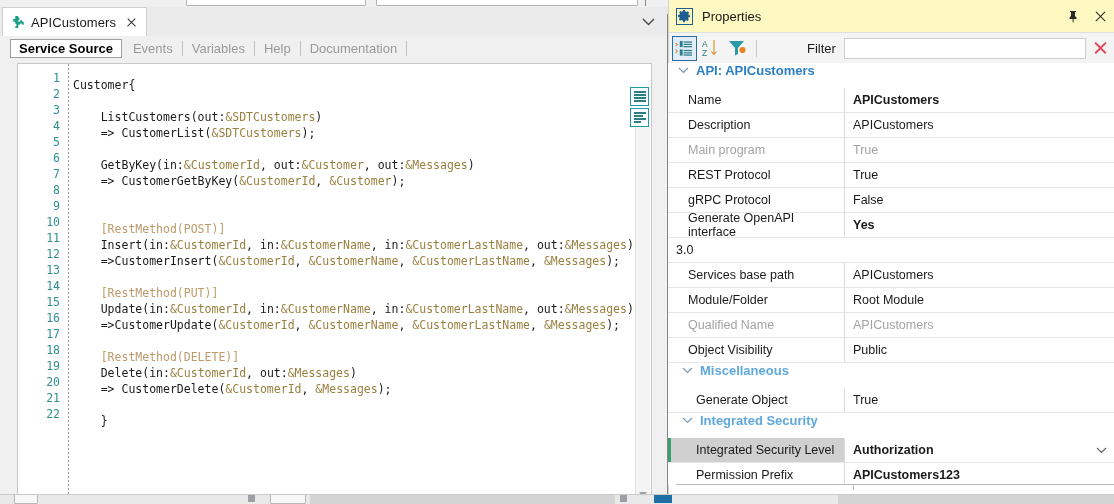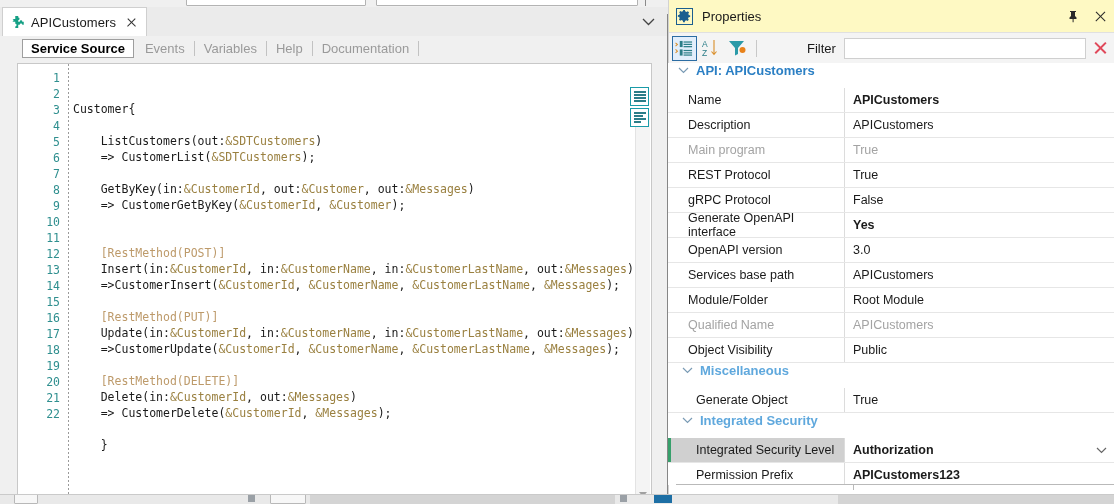--- a/index.html
+++ b/index.html
@@ -30,37 +30,37 @@
   .puzzle{width:15px;height:14px;position:relative;flex:0 0 auto;margin-right:6px;}
   .doctab-label{font-size:13px;color:#1a1a1a;letter-spacing:.1px;}
   .tab-close{margin-left:9px;width:13px;height:13px;position:relative;cursor:pointer;}
   .tab-close:before,.tab-close:after{content:"";position:absolute;left:1px;top:6px;width:11px;height:1.4px;background:#333;}
   .tab-close:before{transform:rotate(45deg);}
   .tab-close:after{transform:rotate(-45deg);}
   .tabstrip-chevron{position:absolute;right:13px;top:8px;width:13px;height:8px;}
 
   
   .viewtabs{position:absolute;left:0;top:29px;width:668px;height:25px;background:#f0f0f0;
-            display:flex;align-items:center;padding-left:22px;box-sizing:border-box;}
+            display:flex;align-items:center;padding-left:10px;box-sizing:border-box;}
   .vtab{font-size:13px;color:#9a9a9a;padding:2px 9px;position:relative;white-space:nowrap;}
   .vtab.active{color:#000;font-weight:bold;border:1px solid #9e9e9e;background:#ffffff;padding:1px 8px;margin-right:2px;}
   .vsep{width:1px;height:15px;background:#c2c2c2;}
 
   
   .editor-frame{position:absolute;left:17px;top:56px;width:635px;height:441px;background:#ffffff;
                 border:1px solid #c8c8c8;border-bottom:none;box-sizing:border-box;overflow:hidden;}
   .gutter{position:absolute;left:0;top:0;width:48px;height:100%;background:#ffffff;}
   .gutter-dots{position:absolute;left:50px;top:0;width:1px;height:100%;
      background-image:linear-gradient(to bottom,#9a9a9a 50%,rgba(255,255,255,0) 0%);
      background-size:1px 4px;background-repeat:repeat-y;}
   .code-area{position:absolute;left:55px;top:0;right:0;bottom:0;overflow:hidden;}
   .ln,.cl{font-family:"DejaVu Sans Mono","Liberation Mono",monospace;font-size:11.5px;line-height:16px;height:16px;white-space:pre;}
   .ln{color:#2f8f8f;text-align:right;padding-right:6px;}
   .cl{color:#1a1a1a;}
-  .code-lines{padding-top:13px;margin-top:24px;}
+  .code-lines{padding-top:13px;}
   .gutter-lines{padding-top:6px;}
   .tk-var{color:#9a8040;}
   .tk-attr{color:#bd9a6a;}
 
   
   .outline-btns{position:absolute;right:18px;top:80px;width:20px;}
   .ob{width:19px;height:19px;border:1.5px solid #1a9ba8;background:#ffffff;box-sizing:border-box;position:relative;margin-bottom:2px;}
   .ob i{position:absolute;left:3px;display:block;height:1.6px;background:#2b7d88;}
   
   .vscroll{position:absolute;right:1px;top:49px;width:14px;bottom:1px;background:#f4f4f4;border-left:1px solid #e3e3e3;}
@@ -330,21 +330,20 @@
             <span>False</span>
           </div>
         </div>
         <div class="row">
           <div class="k">Generate OpenAPI interface</div>
           <div class="v bold">
             <span>Yes</span>
           </div>
         </div>
         <div class="row">
-          <div class="k">OpenAPI version</div>
           <div class="v">
             <span>3.0</span>
           </div>
         </div>
         <div class="row">
           <div class="k">Services base path</div>
           <div class="v">
             <span>APICustomers</span>
           </div>
         </div>

